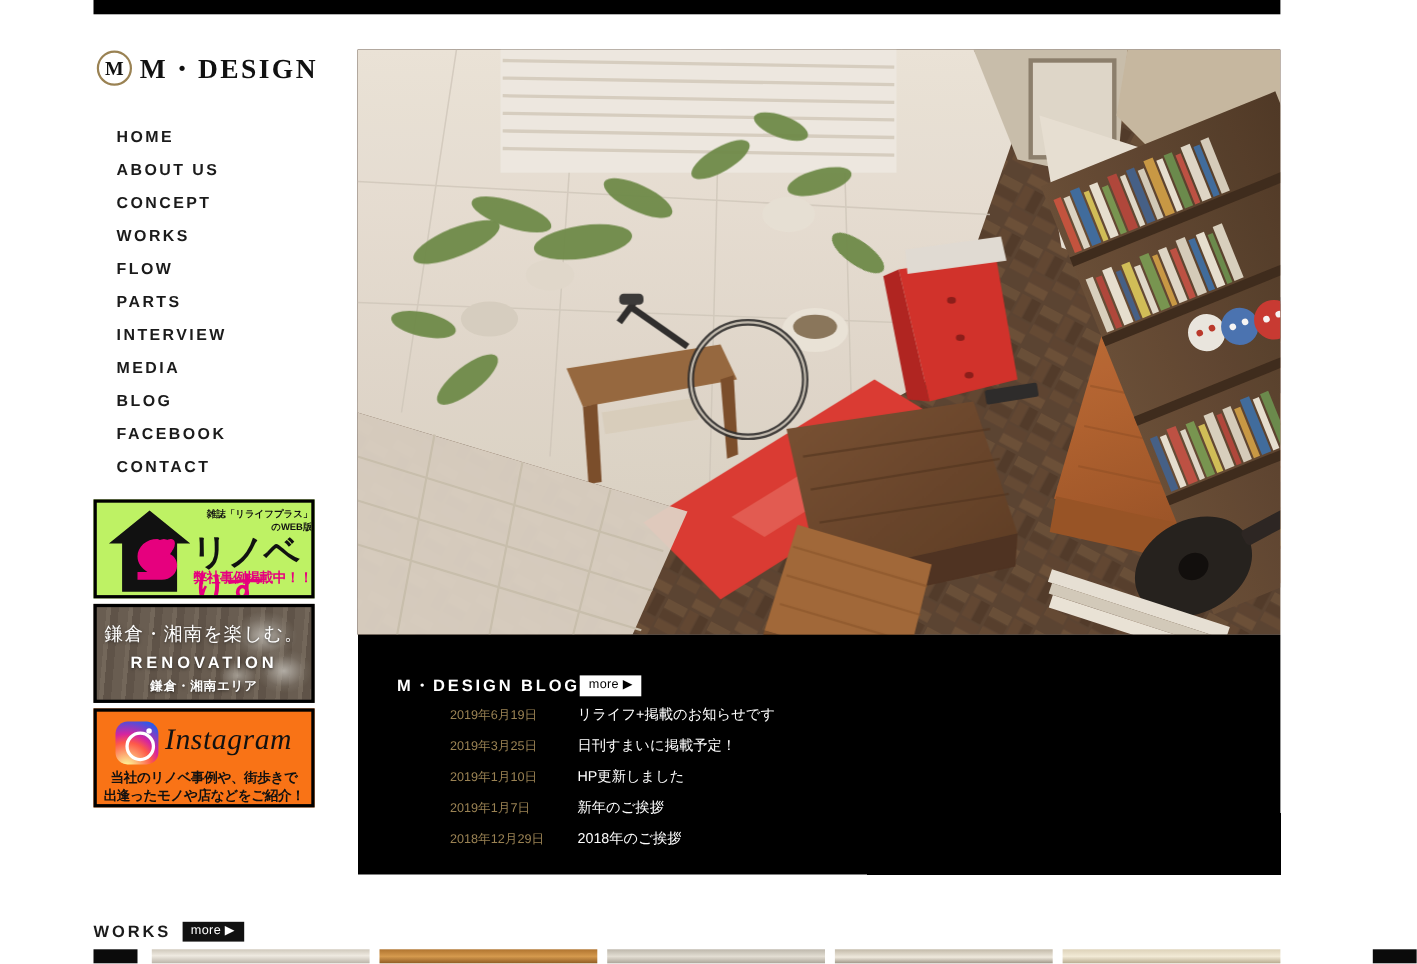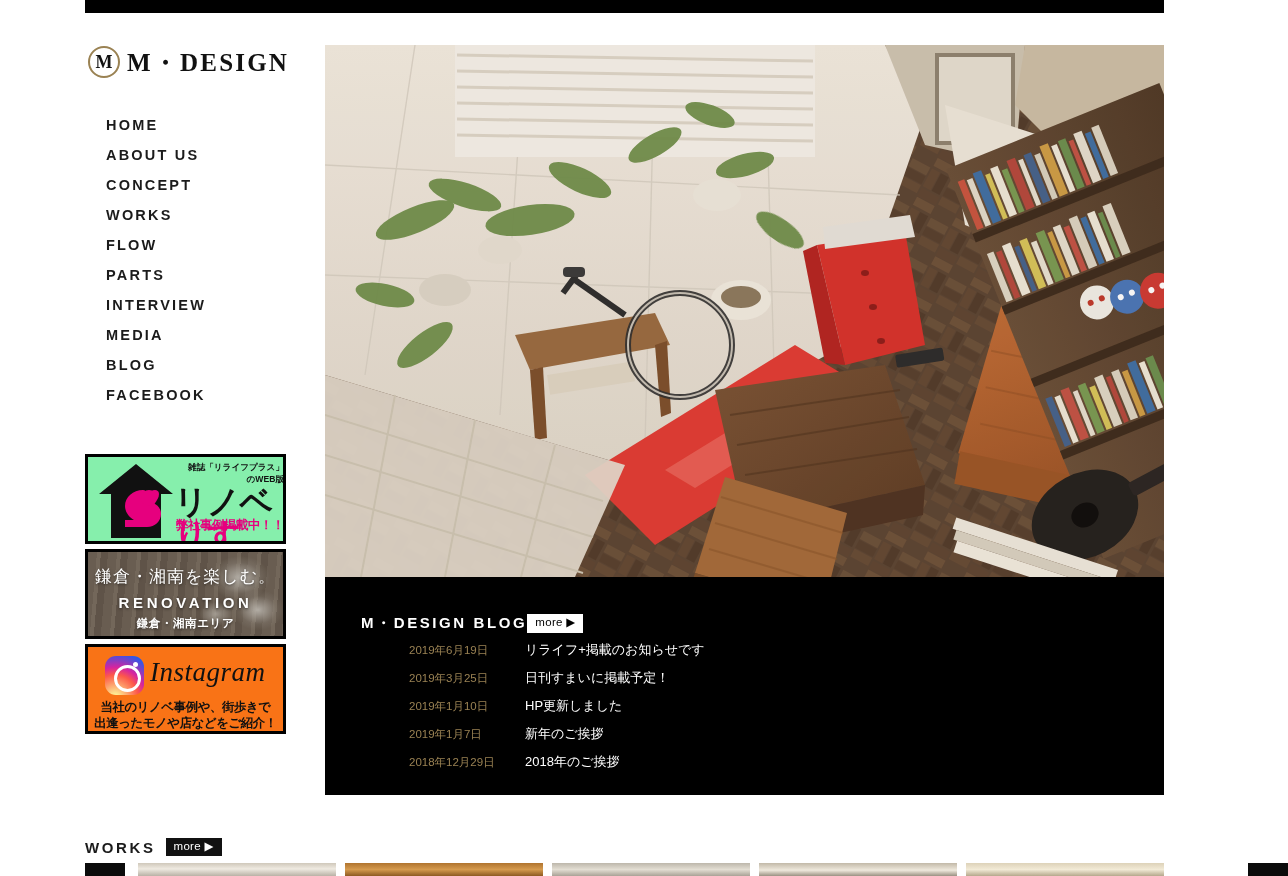--- a/index.html
+++ b/index.html
@@ -45,21 +45,21 @@
 
   
   .banners { position: absolute; left: 85px; top: 454px; width: 201px; }
   .banner {
     position: relative; width: 201px; height: 90px;
     border: 3px solid #000; background: #fff; margin-bottom: 5px;
     overflow: hidden; cursor: pointer;
   }
 
   
-  .b1 { background:#86efac; }
+  .b1 { background:#bef264; }
   .b1 .house {
     position: absolute; left: 9px; top: 5px; width: 78px; height: 78px;
   }
   .b1 .bcaption {
     position: absolute; left: 92px; top: 4px; width: 104px;
     font-size: 8.6px; font-weight: 700; color: #111; line-height: 1.45;
     text-align: right;
   }
   .b1 .btitle {
     position: absolute; left: 86px; top: 28px;
@@ -198,20 +198,21 @@
       <a class="nav-item">HOME</a>
       <a class="nav-item">ABOUT US</a>
       <a class="nav-item">CONCEPT</a>
       <a class="nav-item">WORKS</a>
       <a class="nav-item">FLOW</a>
       <a class="nav-item">PARTS</a>
       <a class="nav-item">INTERVIEW</a>
       <a class="nav-item">MEDIA</a>
       <a class="nav-item">BLOG</a>
       <a class="nav-item">FACEBOOK</a>
+      <a class="nav-item">CONTACT</a>
     </nav>
   </div>
 
   <div class="banners">
 
     <div class="banner b1">
       <svg class="house" viewBox="0 0 78 78">
         <path d="M39 2 L76 32 L64 32 L64 76 L14 76 L14 32 L2 32 Z" fill="#111"></path>
         <path d="M46 28 c-10 0 -18 7 -18 16 c0 6 4 11 9 14 l-9 0 l0 7 l22 0 c8 0 14 -6 14 -13 c0 -5 -3 -9 -8 -11 c4 -2 6 -5 6 -9 c0 -3 -2 -4 -4 -4 c-3 0 -5 2 -6 5 c-2 -3 -4 -5 -6 -5 z" fill="#e6007e"></path>
         <circle cx="52" cy="36" r="8" fill="#e6007e"></circle>

